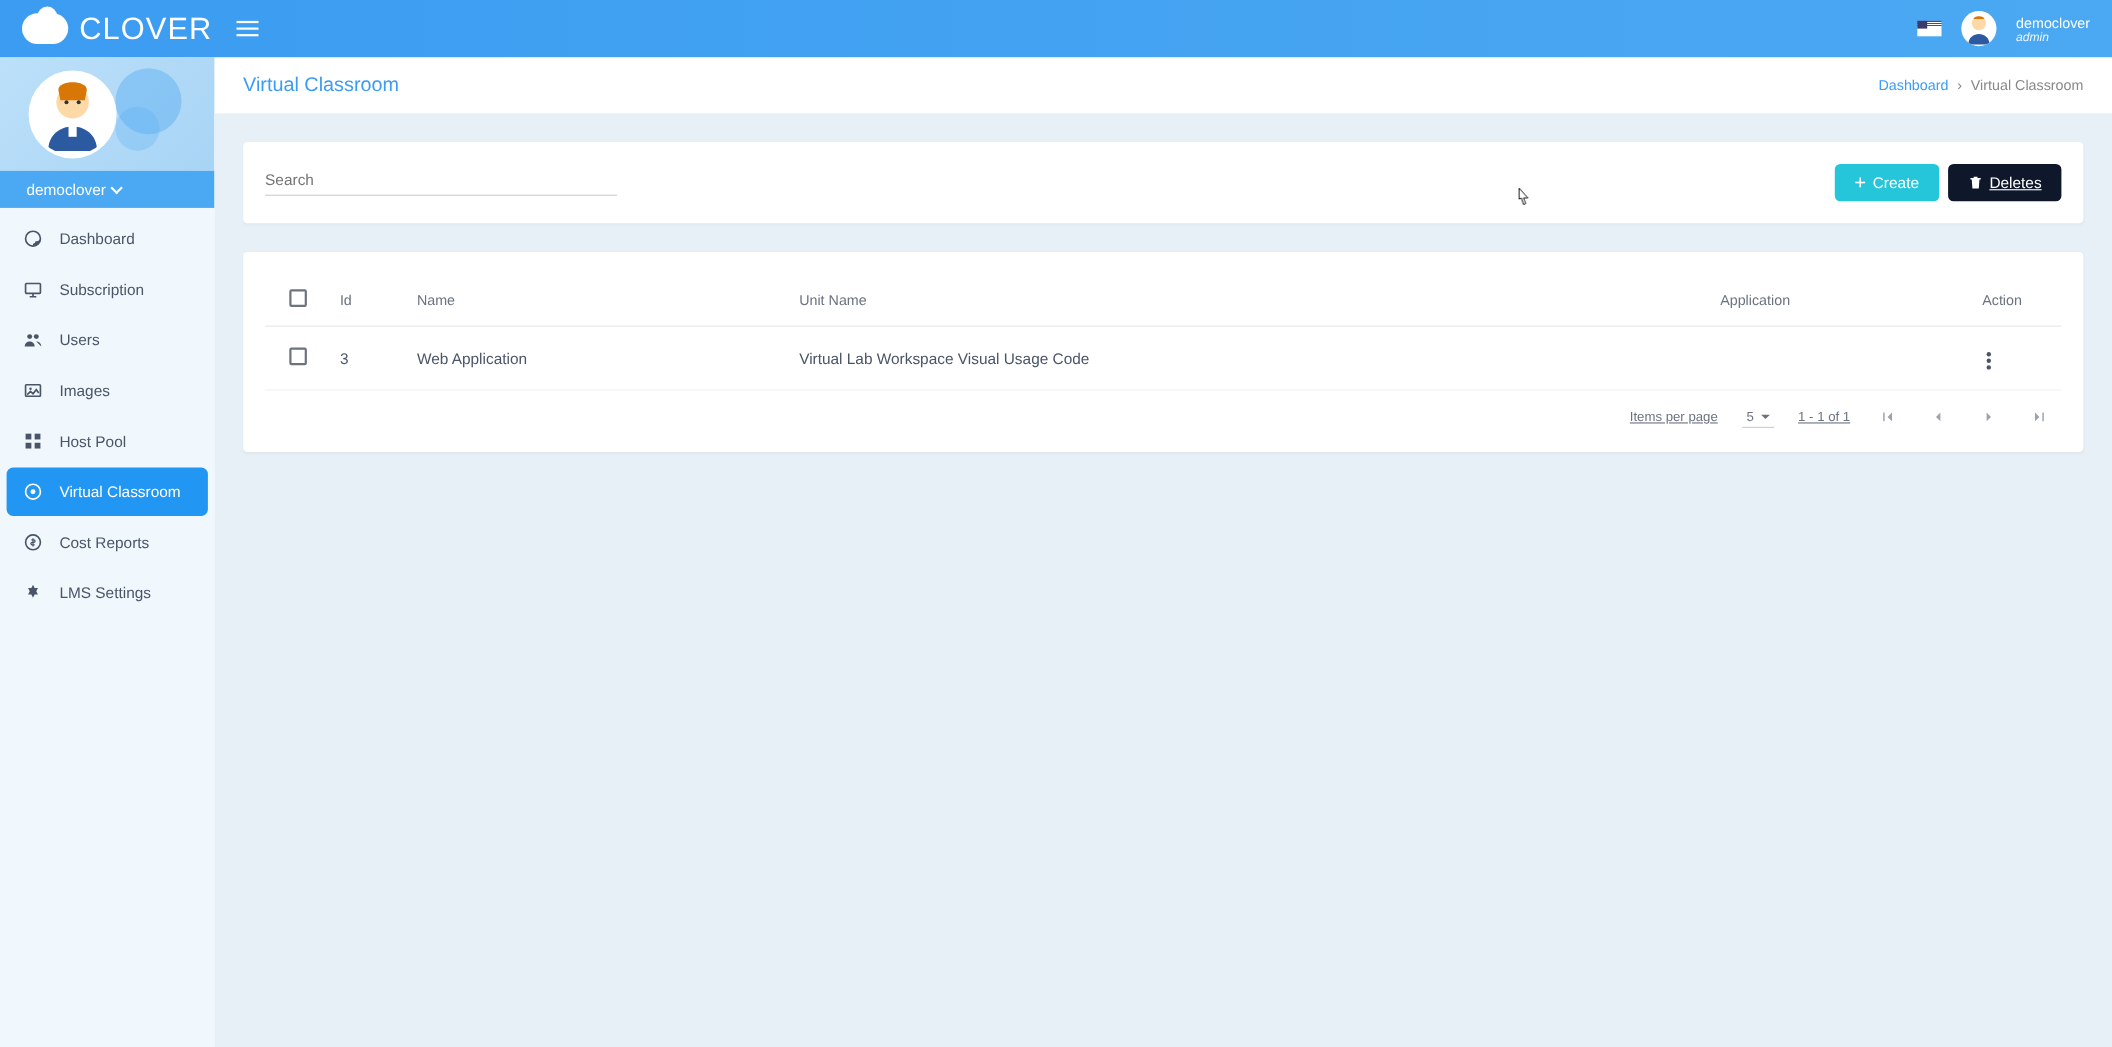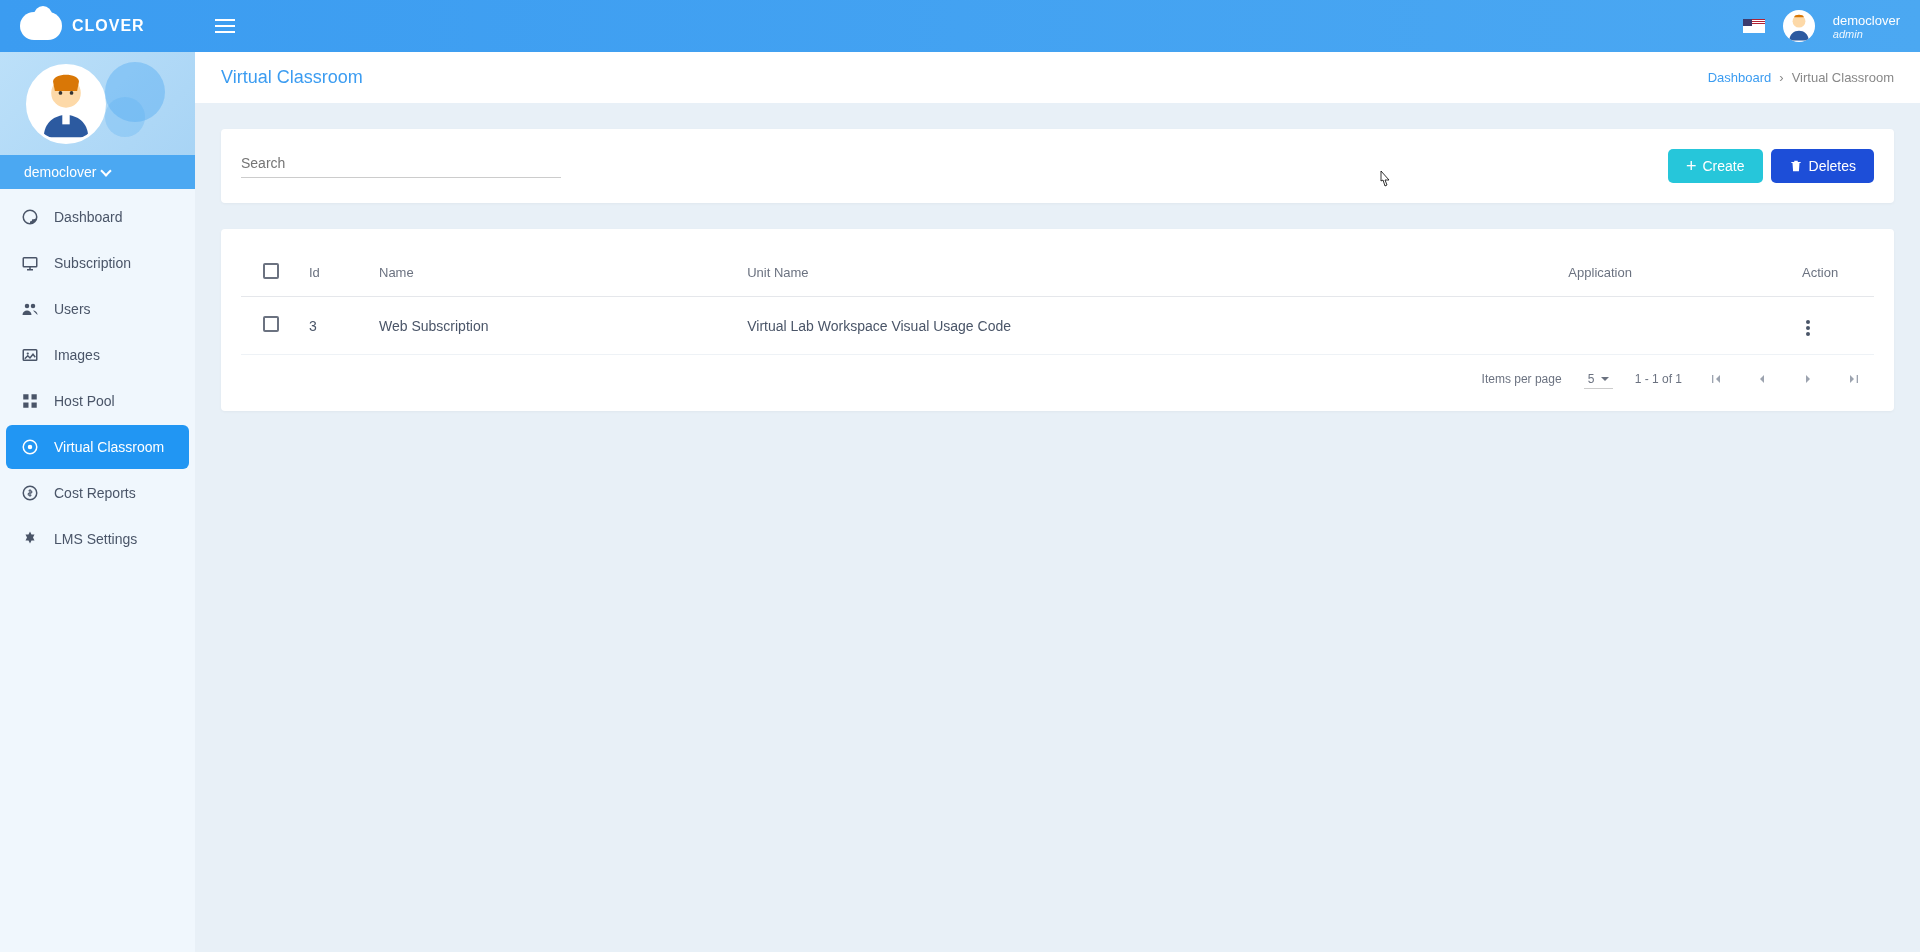--- a/index.html
+++ b/index.html
@@ -19,21 +19,21 @@
     .logo-cloud {
       width: 42px; height: 28px;
       background: #fff;
       border-radius: 14px 14px 14px 14px;
       position: relative;
     }
     .logo-cloud::before {
       content: ''; position: absolute; width: 18px; height: 18px;
       background: #fff; border-radius: 50%; top: -6px; left: 14px;
     }
-    .logo-text { color: #fff; font-size: 16px; font-weight: 700; letter-spacing: 1px; }
+    .logo-text { color: #fff; font-size: 28px; font-weight: 400; letter-spacing: 1px; }
     .hamburger { color: #fff; cursor: pointer; display: flex; flex-direction: column; gap: 4px; }
     .hamburger span { width: 20px; height: 2px; background: #fff; }
     .topbar-right { margin-left: auto; display: flex; align-items: center; gap: 18px; }
     .flag { width: 22px; height: 14px; background: linear-gradient(to bottom, #b22234 0%, #b22234 7%, #fff 7%, #fff 14%, #b22234 14%, #b22234 21%, #fff 21%, #fff 28%, #b22234 28%, #b22234 35%, #fff 35%); position: relative; }
     .flag::before { content:''; position:absolute; top:0; left:0; width:9px; height:7px; background:#3c3b6e; }
     .avatar-top { width: 32px; height: 32px; border-radius: 50%; background: #fff; display: flex; align-items: center; justify-content: center; overflow: hidden; }
     .user-info-top { display: flex; flex-direction: column; color: #fff; }
     .user-info-top .name { font-size: 13px; font-weight: 500; }
     .user-info-top .role { font-size: 11px; opacity: 0.9; font-style: italic; }
     
@@ -110,34 +110,34 @@
       outline: none; background: transparent;
     }
     .btn-group { margin-left: auto; display: flex; gap: 8px; }
     .btn {
       display: inline-flex; align-items: center; gap: 6px;
       padding: 8px 18px; border: none; border-radius: 5px;
       color: #fff; font-size: 14px; cursor: pointer;
       font-weight: 500;
     }
     .btn-create { background: #26c6da; }
-    .btn-delete { background: #1d4ed8; }
+    .btn-delete { background: #0f172a; text-decoration: underline; }
     .btn .plus { font-size: 18px; line-height: 1; }
     
     table { width: 100%; border-collapse: collapse; }
     th { text-align: left; padding: 14px 8px; color: #6b7280; font-weight: 500; font-size: 13px; border-bottom: 1px solid #e5e7eb; }
     td { padding: 14px 8px; color: #4a5568; font-size: 14px; border-bottom: 1px solid #eef2f6; }
     .checkbox { width: 16px; height: 16px; border: 2px solid #6b7280; border-radius: 2px; display: inline-block; cursor: pointer; }
     th.chk, td.chk { width: 60px; text-align: center; }
     th.id, td.id { width: 70px; }
     th.action, td.action { width: 80px; text-align: left; }
     .dots { display: inline-flex; flex-direction: column; gap: 2px; cursor: pointer; padding: 4px; }
     .dots span { width: 4px; height: 4px; background: #4a5568; border-radius: 50%; }
     
-    .pagination { display: flex; align-items: center; justify-content: flex-end; gap: 22px; padding: 12px 8px 0; color: #6b7280; font-size: 12px; }
+    .pagination { display: flex; align-items: center; justify-content: flex-end; gap: 22px; padding: 12px 8px 0; color: #6b7280; font-size: 12px; text-decoration: underline; }
     .page-select { border: none; border-bottom: 1px solid #ccc; background: transparent; padding: 2px 18px 2px 4px; font-size: 12px; color: #6b7280; appearance: none; position: relative; }
     .select-wrap { position: relative; display: inline-block; }
     .select-wrap::after { content:''; position:absolute; right:4px; top:7px; width:0;height:0;border-left:4px solid transparent;border-right:4px solid transparent;border-top:4px solid #6b7280;}
     .pag-btn { width: 24px; height: 24px; display: flex; align-items: center; justify-content: center; cursor: pointer; color: #9ca3af; }
     .pag-btn svg { fill: currentColor; }
     .cursor-pointer {
       position: fixed;
       left: 1376px; top: 170px;
       width: 16px; height: 20px;
       z-index: 200;
@@ -308,21 +308,21 @@
             <th>Name</th>
             <th>Unit Name</th>
             <th>Application</th>
             <th class="action">Action</th>
           </tr>
         </thead>
         <tbody>
           <tr>
             <td class="chk"><span class="checkbox"></span></td>
             <td class="id">3</td>
-            <td>Web Subscription</td>
+            <td>Web Application</td>
             <td>Virtual Lab Workspace Visual Usage Code</td>
             <td></td>
             <td class="action"><span class="dots">
                   <span></span>
                   <span></span>
                   <span></span>
                 </span></td>
           </tr>
         </tbody>
       </table>

